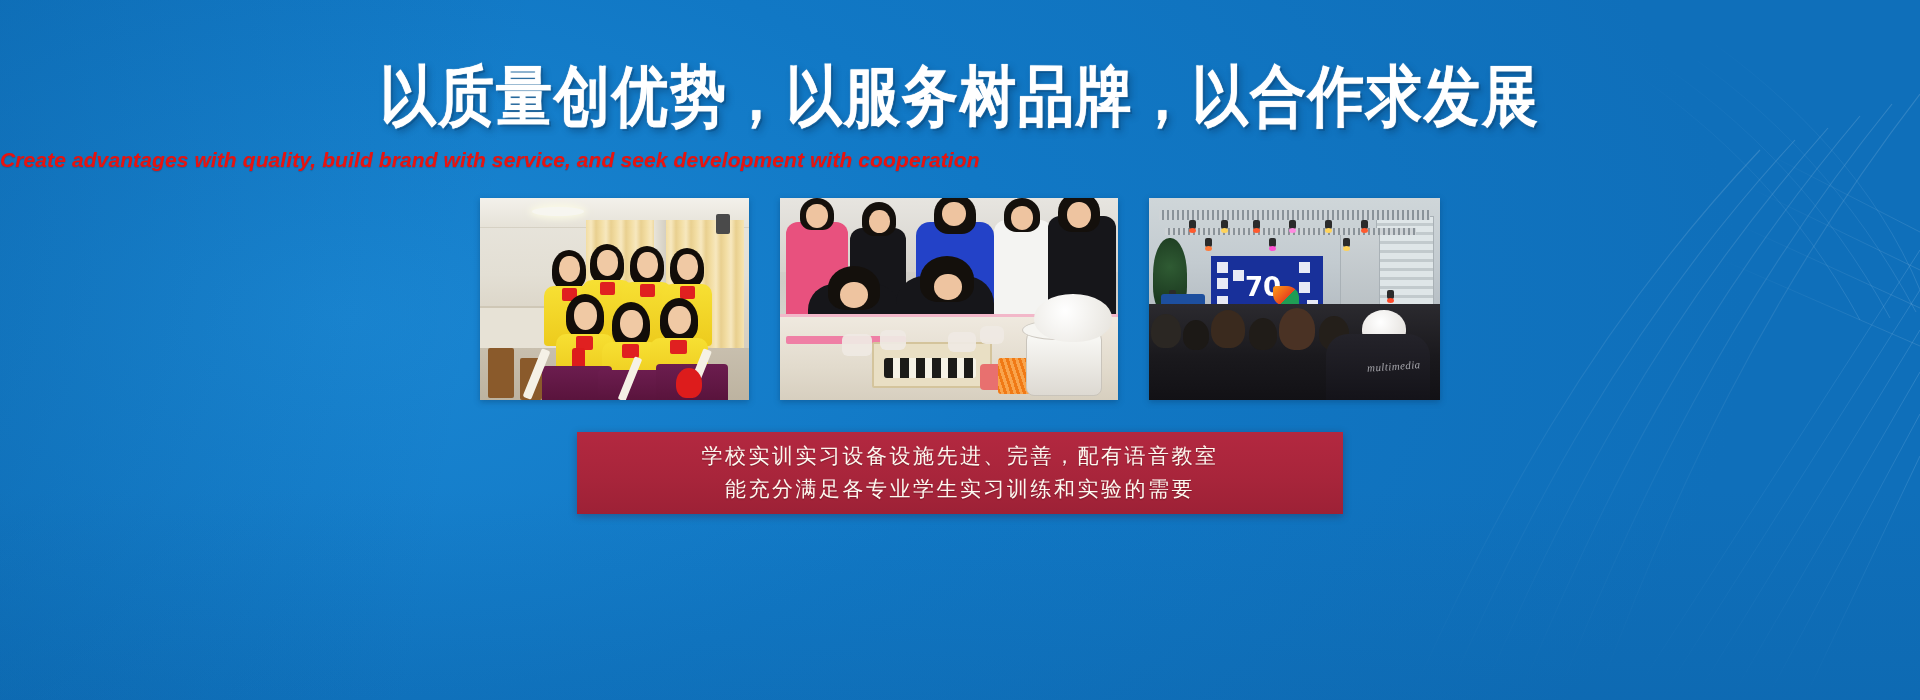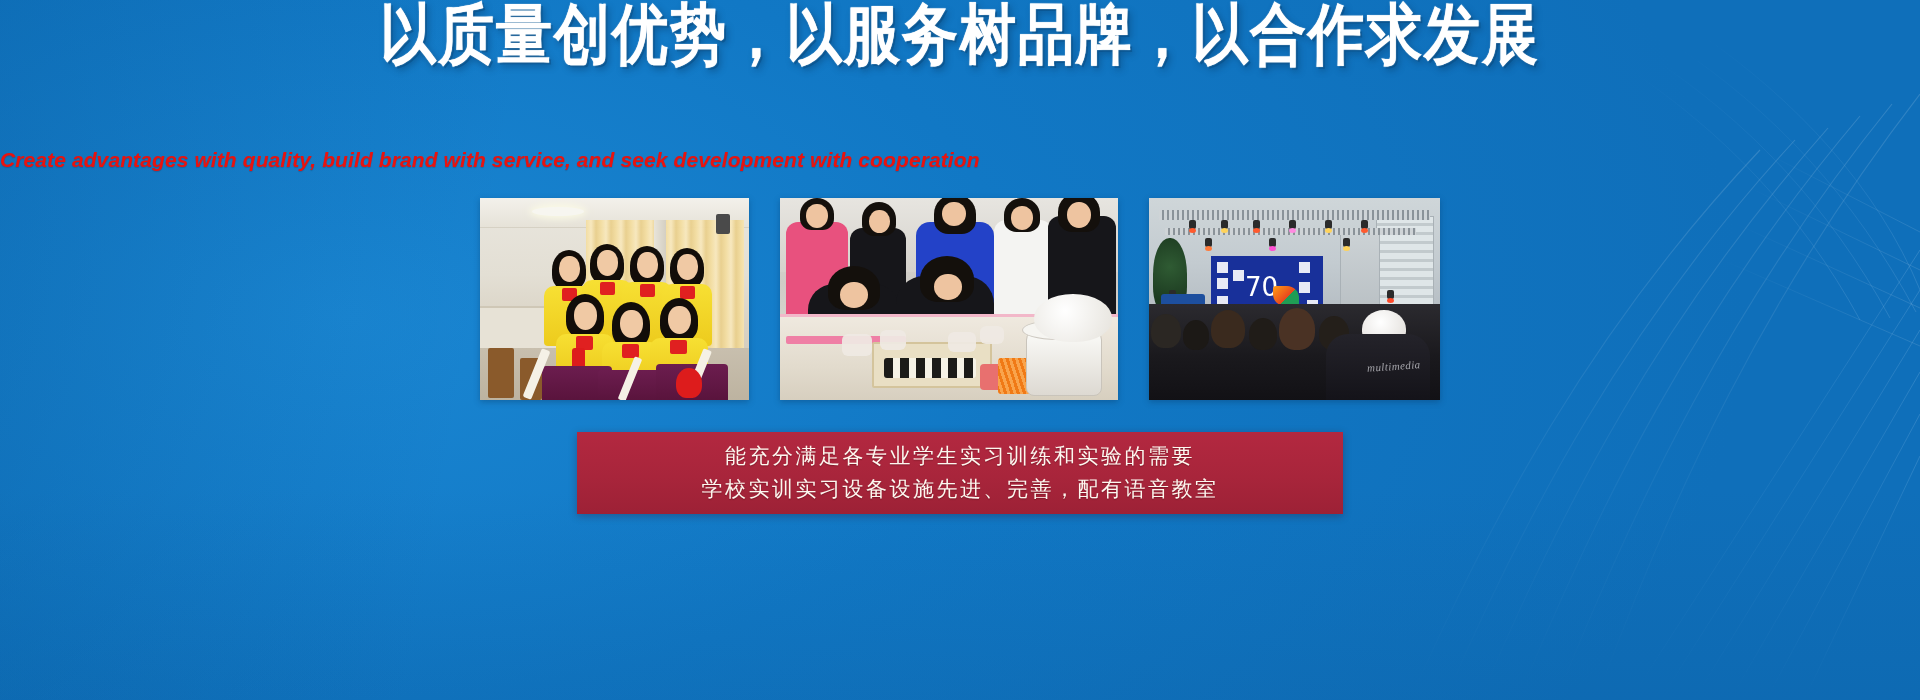--- a/index.html
+++ b/index.html
@@ -34,20 +34,21 @@
     width:760px; height:700px;
     pointer-events:none;
     opacity:.55;
   }
   .bg-architecture svg{ display:block; width:100%; height:100%; }
 
   
   .headline-wrap{
     position:absolute; top:0; left:0; right:0;
     text-align:center;
+    padding-top:62px;
   }
   .headline{
     display:inline-block;
     font-family:"DejaVu Sans","Liberation Sans",sans-serif;
     font-size:56px;
     font-weight:bold;
     letter-spacing:2px;
     color:#ffffff;
     line-height:1.05;
     text-shadow:
@@ -239,21 +240,21 @@
   }
   .p3 .screen{
     position:absolute; top:58px; left:62px; width:112px; height:74px;
     background:#18309a;
     overflow:hidden;
   }
   .p3 .screen .sq{ position:absolute; width:11px; height:11px; background:#ffffff; opacity:.9; }
   .p3 .seventy{
     position:absolute; top:18px; left:34px;
     font-family:"DejaVu Sans","Liberation Sans",sans-serif;
-    font-size:26px; font-weight:normal; color:#ffffff; line-height:1;
+    font-size:26px; font-weight:bold; color:#ffffff; line-height:1;
   }
   .p3 .leaf{
     position:absolute; top:30px; left:62px; width:26px; height:20px;
     background:linear-gradient(135deg,#ff9e16,#e8471d 55%,#1f9d55 56%);
     border-radius:3px 12px 3px 12px;
   }
   .p3 .stagefloor{
     position:absolute; top:118px; left:40px; right:30px; height:18px;
     background:linear-gradient(180deg,#6f757a,#4a4f54);
   }
@@ -560,17 +561,17 @@
 
         <div class="capw"></div>
         <div class="hoodie"></div>
         <div class="hoodie-text">multimedia</div>
       </div>
     </div>
 
   </div>
 
   <div class="redband">
+    <div class="line">学校实训实习设备设施先进、完善，配有语音教室</div>
     <div class="line">能充分满足各专业学生实习训练和实验的需要</div>
-    <div class="line">学校实训实习设备设施先进、完善，配有语音教室</div>
   </div>
 
 </div>
 
 </body></html>

